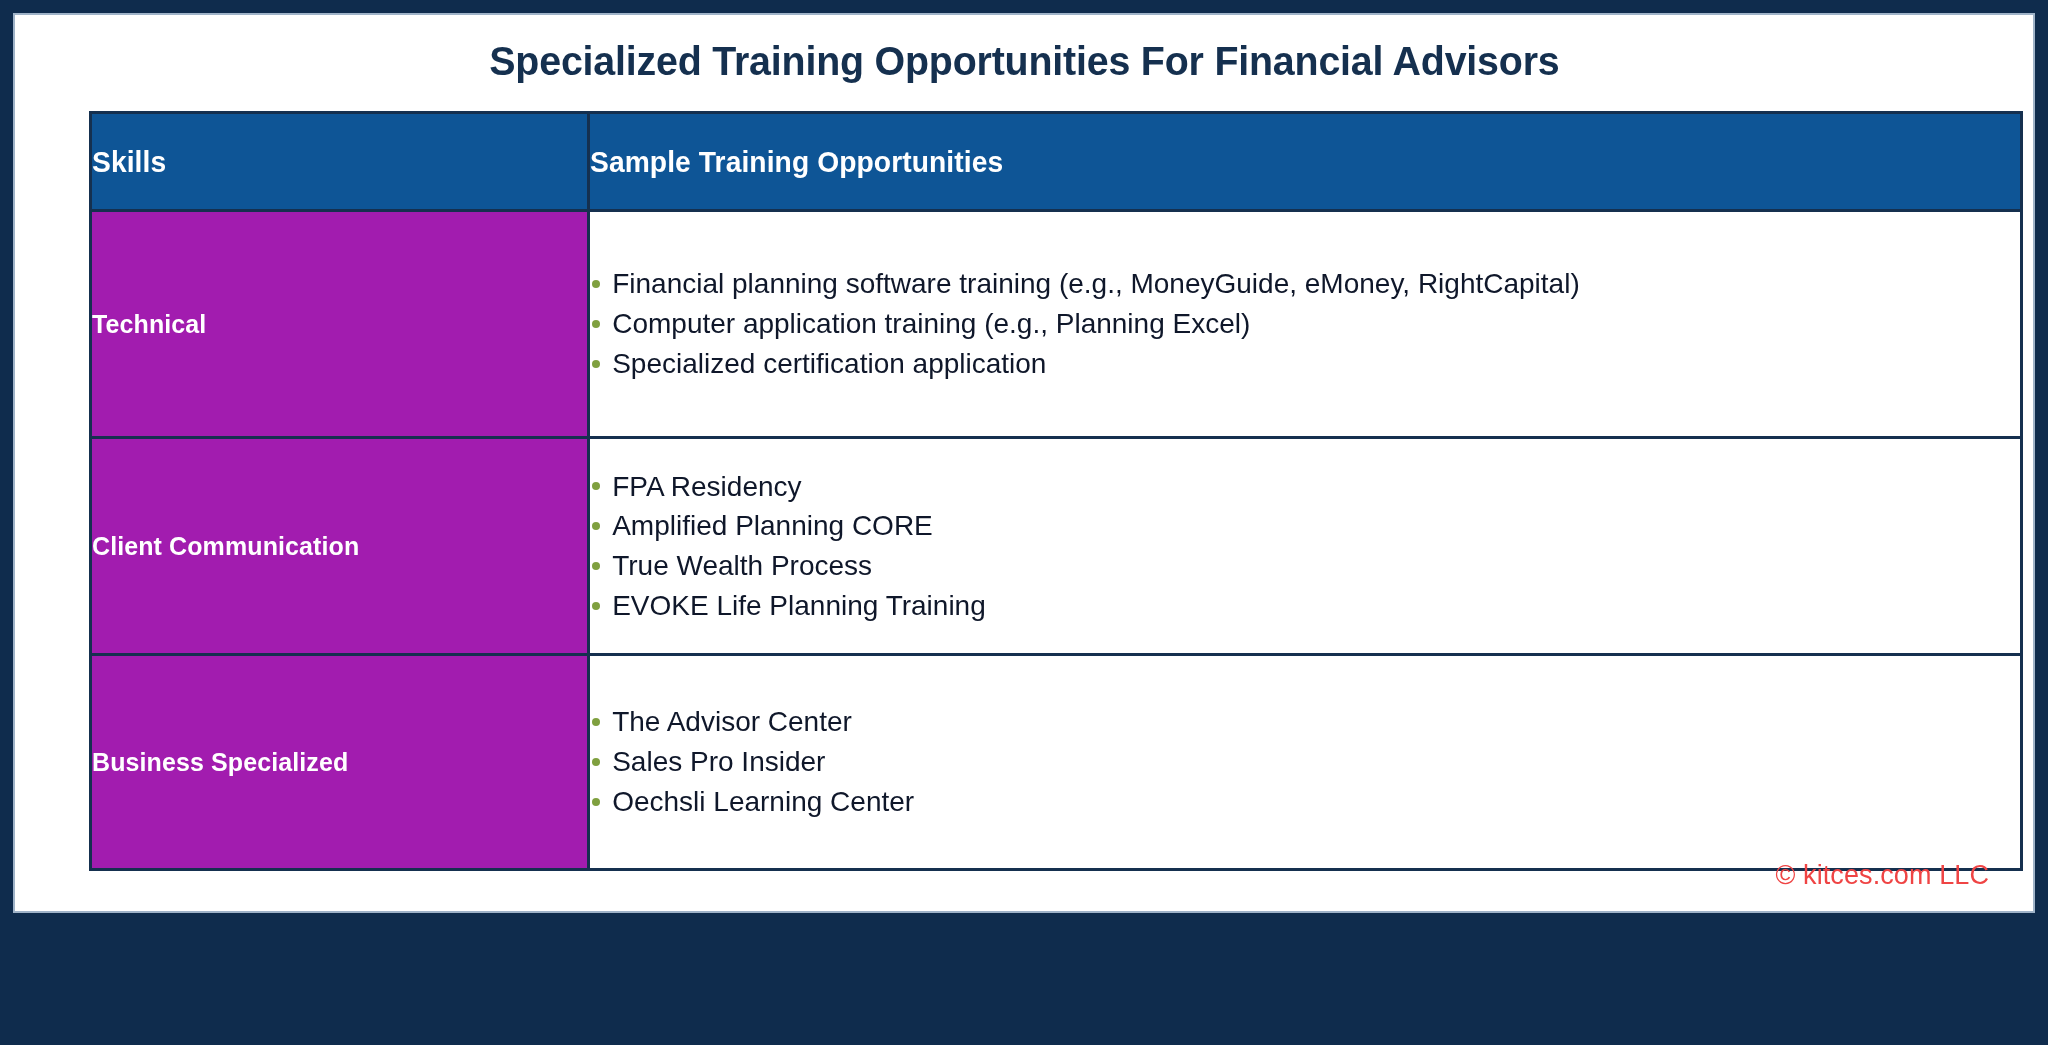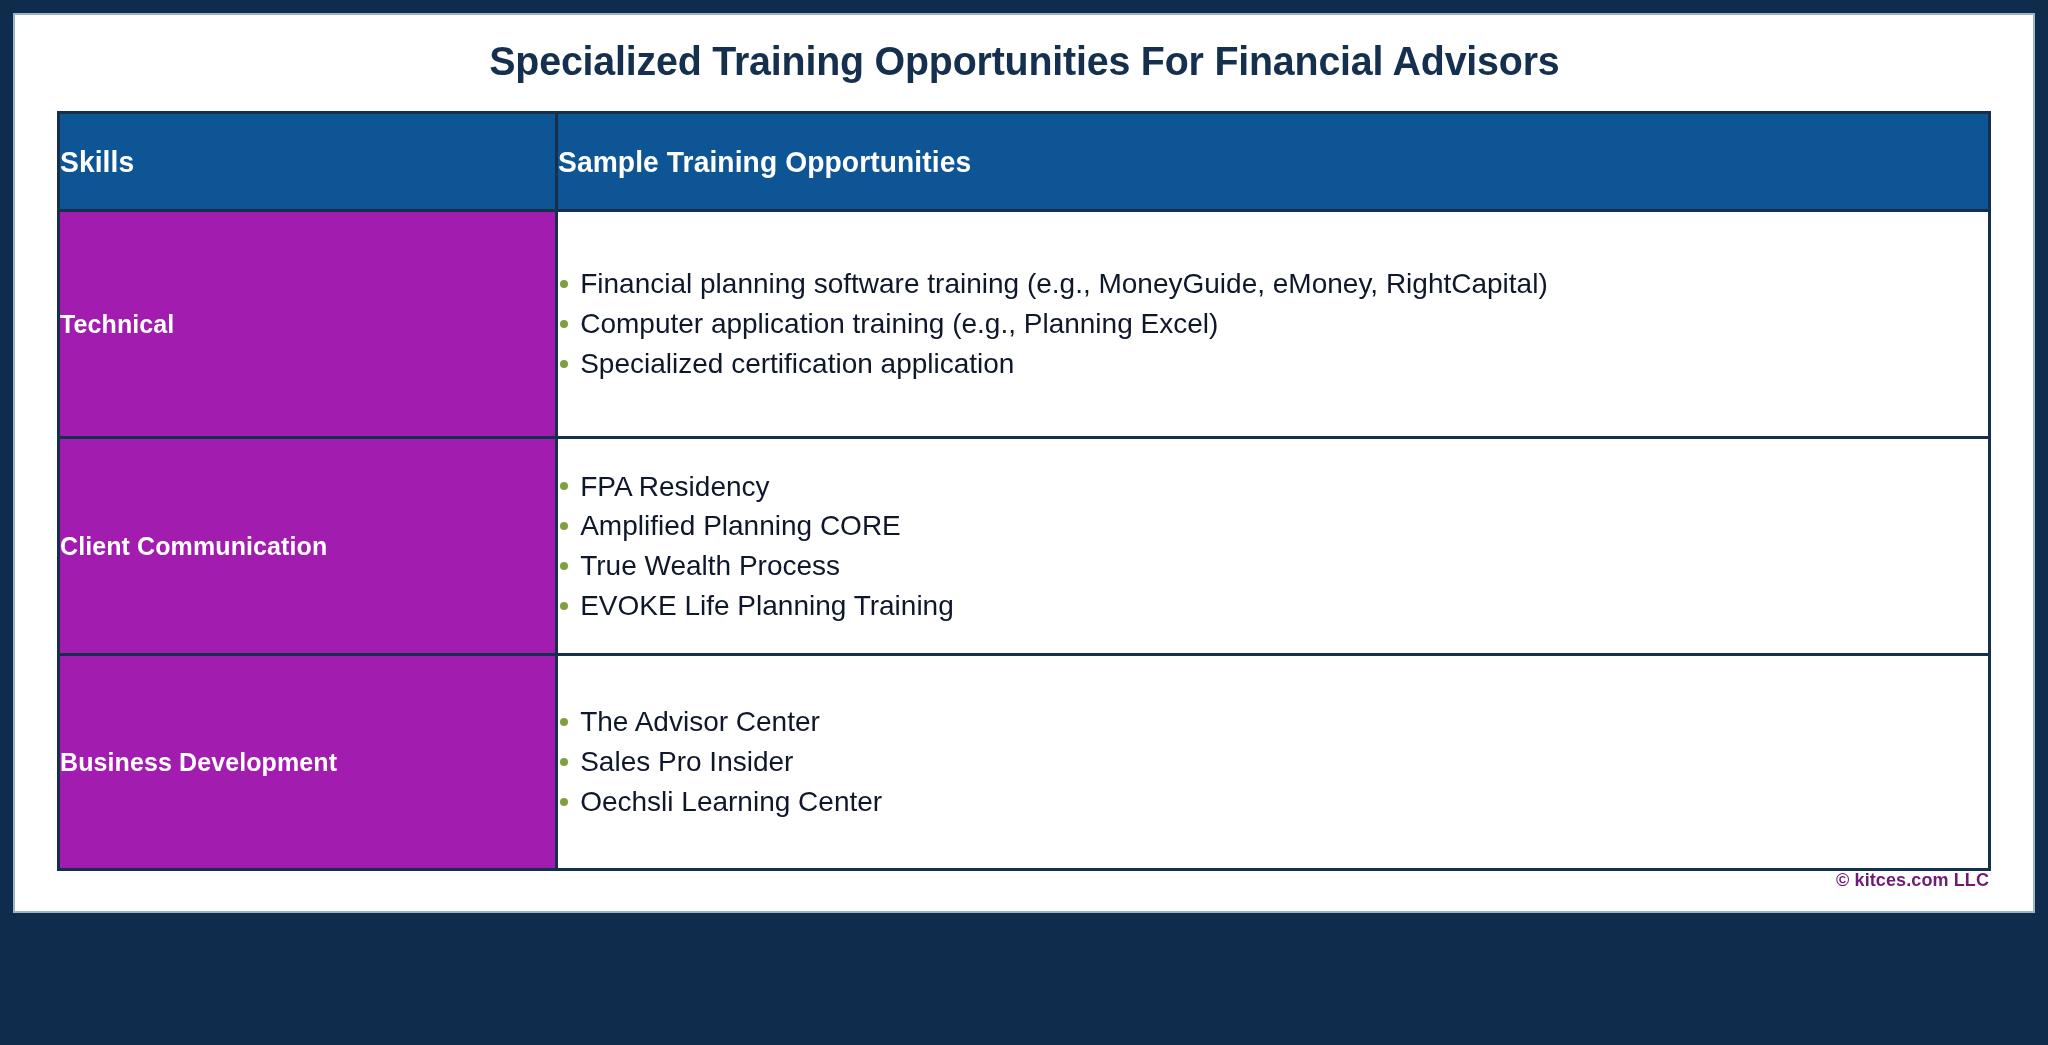--- a/index.html
+++ b/index.html
@@ -54,20 +54,21 @@
   
   .table-wrap {
     margin: 17px 42px 0 42px;
   }
 
   table.matrix {
     width: 100%;
     border-collapse: collapse;
     table-layout: fixed;
     border: 3px solid #a3a3a3;
+    margin-left: 32px;
   }
 
   table.matrix col.col-skills { width: 25.8%; }
   table.matrix col.col-opps   { width: 74.2%; }
 
   table.matrix th,
   table.matrix td {
     border: 3px solid #15304f;
     vertical-align: middle;
     padding: 0;
@@ -148,23 +149,23 @@
 
   
   .footer {
     position: absolute;
     right: 44px;
     bottom: 20px;
     text-align: right;
   }
 
   .credit {
-    color: #701a75;
-    font-size: 18px;
-    font-weight: 700;
+    color: #ef4444;
+    font-size: 27px;
+    font-weight: 400;
     letter-spacing: 0.1px;
   }
 </style>
 </head>
 <body>
 
 <div class="page-frame">
   <div class="page-inner">
 
     <div class="title-bar">
@@ -208,21 +209,21 @@
               <ul class="bullets">
                 <li>FPA Residency</li>
                 <li>Amplified Planning CORE</li>
                 <li>True Wealth Process</li>
                 <li>EVOKE Life Planning Training</li>
               </ul>
             </td>
           </tr>
 
           <tr class="row-business">
-            <td class="skill-cell">Business Development</td>
+            <td class="skill-cell">Business Specialized</td>
             <td class="opps-cell">
               <ul class="bullets">
                 <li>The Advisor Center</li>
                 <li>Sales Pro Insider</li>
                 <li>Oechsli Learning Center</li>
               </ul>
             </td>
           </tr>
 
         </tbody>

